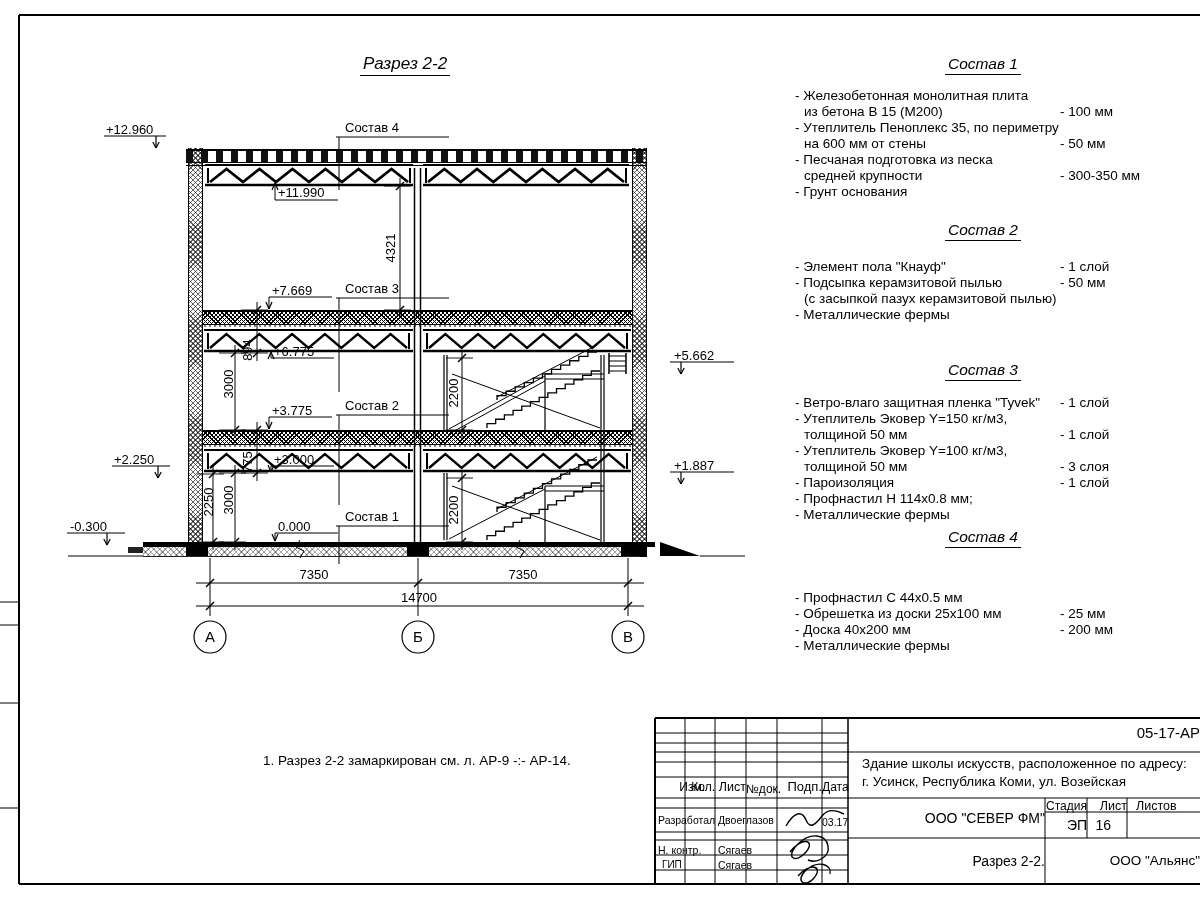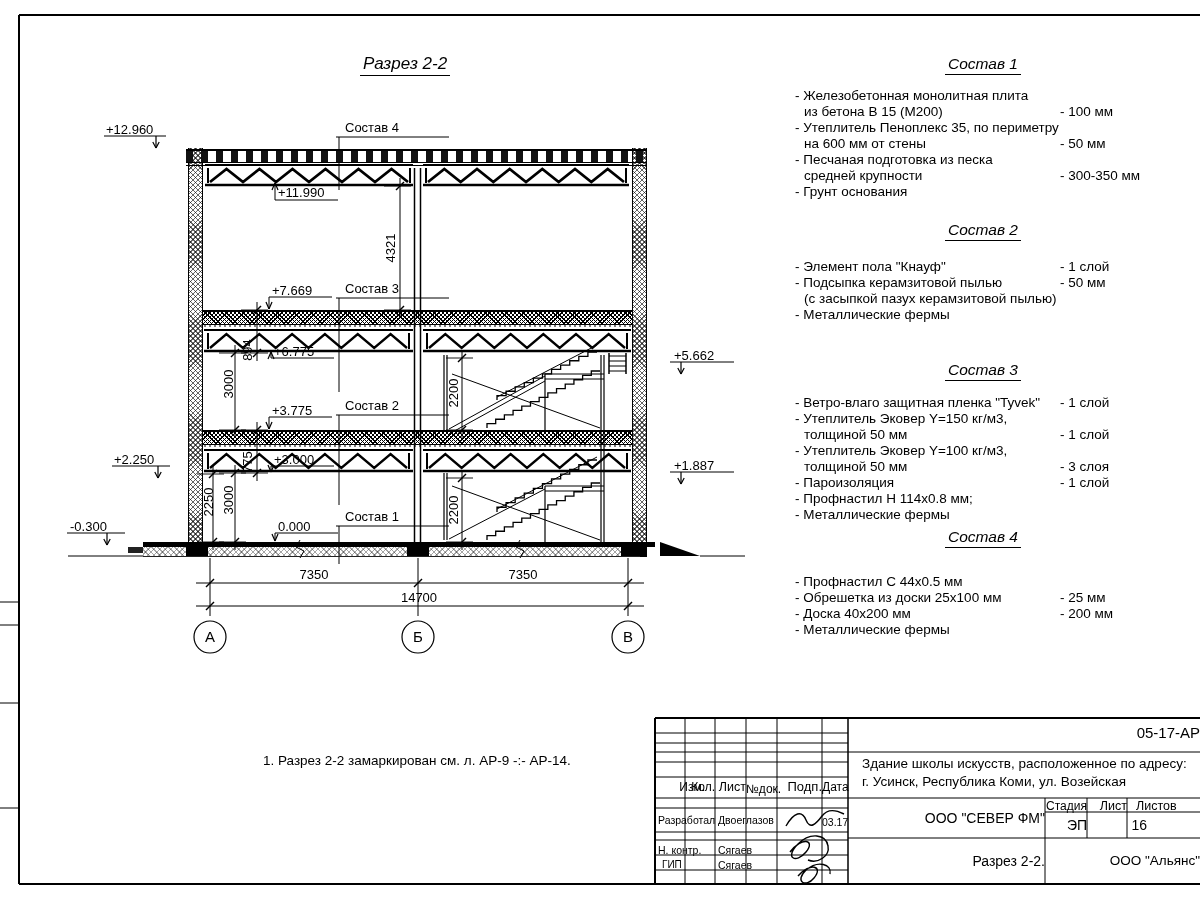--- a/index.html
+++ b/index.html
@@ -360,39 +360,39 @@
       <div class="sr"><span>- Утеплитель Эковер Y=100 кг/м3,</span><span class="sv"></span></div>
       <div class="sr ind"><span>толщиной 50 мм</span><span class="sv">- 3 слоя</span></div>
       <div class="sr"><span>- Пароизоляция</span><span class="sv">- 1 слой</span></div>
       <div class="sr"><span>- Профнастил Н 114х0.8 мм;</span><span class="sv"></span></div>
       <div class="sr"><span>- Металлические фермы</span><span class="sv"></span></div>
     </div>
   </div>
 
   <div class="spec" style="top:528px">
     <div class="spec-h"><span>Состав 4</span></div>
-    <div style="margin-top:28px">
+    <div style="margin-top:44px">
       <div class="sr"><span>- Профнастил С 44х0.5 мм</span><span class="sv"></span></div>
       <div class="sr"><span>- Обрешетка из доски 25х100 мм</span><span class="sv">- 25 мм</span></div>
       <div class="sr"><span>- Доска 40х200 мм</span><span class="sv">- 200 мм</span></div>
       <div class="sr"><span>- Металлические фермы</span><span class="sv"></span></div>
     </div>
   </div>
 
   <div class="tbt c" style="left:848px;top:726px;width:352px;font-size:15px">05-17-АР</div>
   <div class="tbt" style="left:862px;top:757px;font-size:13.5px">Здание школы искусств, расположенное по адресу:</div>
   <div class="tbt" style="left:862px;top:775px;font-size:13.5px">г. Усинск, Республика Коми, ул. Возейская</div>
   <div class="tbt c" style="left:848px;top:811px;width:197px;font-size:14px">ООО "СЕВЕР ФМ"</div>
   <div class="tbt c" style="left:848px;top:854px;width:197px;font-size:14px">Разрез 2-2.</div>
   <div class="tbt c" style="left:1045px;top:854px;width:155px;font-size:13.5px">ООО "Альянс"</div>
   <div class="tbt c" style="left:1045px;top:799px;width:42px;font-size:12px">Стадия</div>
   <div class="tbt c" style="left:1087px;top:799px;width:40px;font-size:12.5px">Лист</div>
   <div class="tbt" style="left:1136px;top:799px;font-size:12.5px">Листов</div>
   <div class="tbt c" style="left:1045px;top:818px;width:42px;font-size:14px">ЭП</div>
-  <div class="tbt c" style="left:1123px;top:818px;width:24px;font-size:14px">16</div>
+  <div class="tbt c" style="left:1087px;top:818px;width:24px;font-size:14px">16</div>
   <div class="tbt c" style="left:655px;top:780px;width:50px;font-size:12px">Изм.</div>
   <div class="tbt c" style="left:685px;top:780px;width:30px;font-size:12px">Кол.</div>
   <div class="tbt c" style="left:715px;top:780px;width:31px;font-size:12.5px">Лист</div>
   <div class="tbt c" style="left:746px;top:782px;width:27px;font-size:12px">№док.</div>
   <div class="tbt c" style="left:777px;top:780px;width:45px;font-size:13px">Подп.</div>
   <div class="tbt c" style="left:822px;top:780px;width:26px;font-size:12px">Дата</div>
   <div class="tbt" style="left:658px;top:813px;font-size:10.5px">Разработал</div>
   <div class="tbt" style="left:718px;top:813px;font-size:10.5px">Двоеглазов</div>
   <div class="tbt c" style="left:822px;top:815px;width:26px;font-size:10.5px">03.17</div>
   <div class="tbt" style="left:658px;top:843px;font-size:10.5px">Н. контр.</div>

